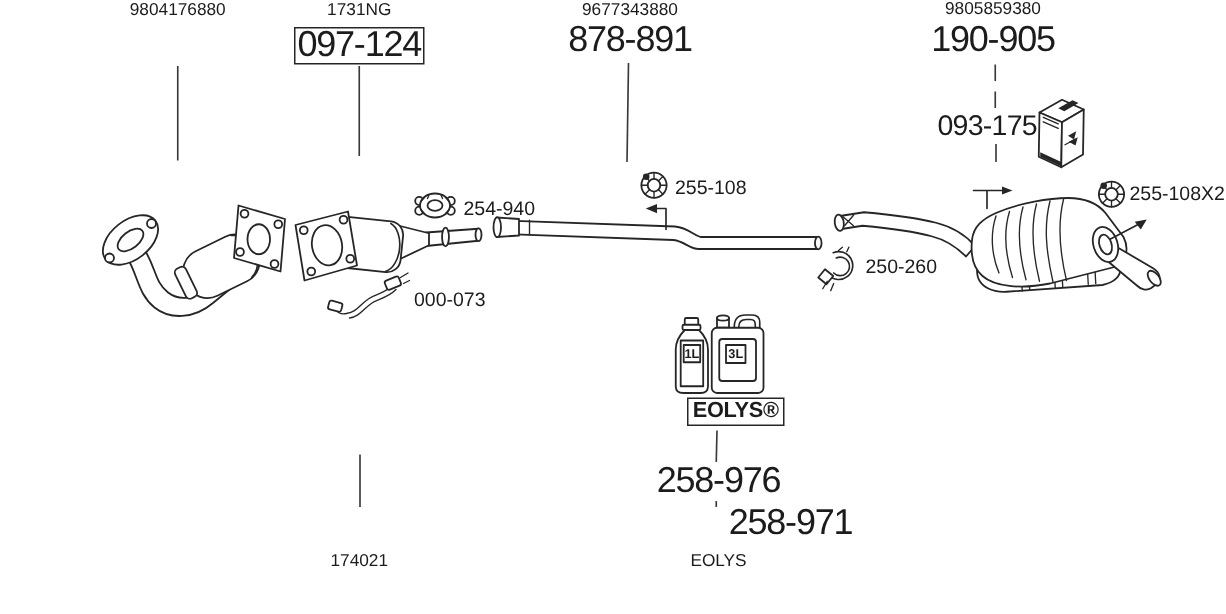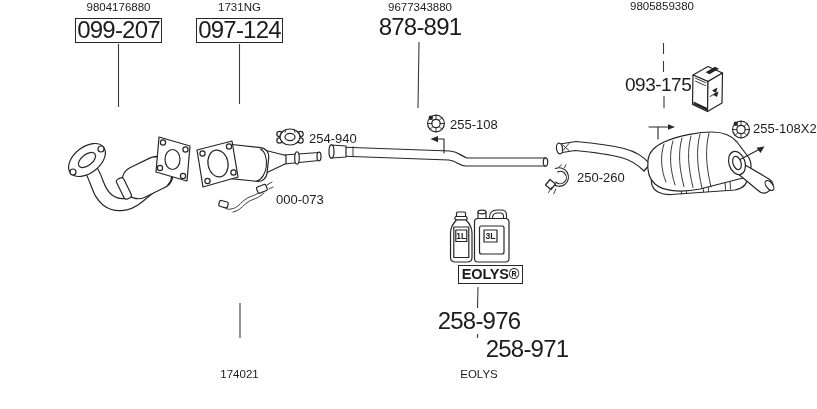--- a/index.html
+++ b/index.html
@@ -176,29 +176,29 @@
       <path class="s" d="M489.5,218 C489.5,212.5 492,210 497,210 L501.5,210 C505,210 506.5,212 506.5,215 L506.5,219"></path>
       <path class="s" d="M492.5,218 C492.5,214.5 494.5,213 497.5,213 L500.5,213 C502.5,213 503.5,214.5 503.5,216.5 L503.5,218.5"></path>
       <rect class="w" x="474.5" y="218.5" width="34.5" height="43.5" rx="3.5"></rect>
       <rect class="w" x="479.5" y="226" width="24.5" height="28" rx="2"></rect>
       <rect class="w" x="484" y="230" width="13" height="12"></rect>
       <text class="blab" x="490.5" y="238.8" text-anchor="middle">3L</text>
     </g>
   </svg>
 
   <div class="lbl oem c" style="left:75px;top:1px;width:87px;">9804176880</div>
-  <div class="lbl box pbox big c" style="left:75px;top:18px;width:87px;">099-207</div>
 
   <div class="lbl oem c" style="left:196px;top:1px;width:87px;">1731NG</div>
   <div class="lbl box pbox big c" style="left:196px;top:18px;width:87px;">097-124</div>
 
   <div class="lbl oem c" style="left:377px;top:1px;width:86px;">9677343880</div>
   <div class="lbl big c" style="left:377px;top:15px;width:86px;">878-891</div>
 
   <div class="lbl oem c" style="left:619px;top:0px;width:86px;">9805859380</div>
+  <div class="lbl big c" style="left:619px;top:15px;width:86px;">190-905</div>
 
   <div class="lbl mid" style="left:625px;top:74px;">093-175</div>
   <div class="lbl sm" style="left:309px;top:131px;">254-940</div>
   <div class="lbl sm" style="left:450px;top:117px;">255-108</div>
   <div class="lbl sm" style="left:276px;top:192px;">000-073</div>
   <div class="lbl sm" style="left:577px;top:170px;">250-260</div>
   <div class="lbl sm" style="left:753px;top:121px;">255-108X2</div>
 
   <div class="lbl box ebox c" style="left:446px;top:265px;width:65px;margin-left:12px;">EOLYS®</div>
   <div class="lbl big c" style="left:437px;top:309px;width:84px;text-align:center;">258-976</div>

